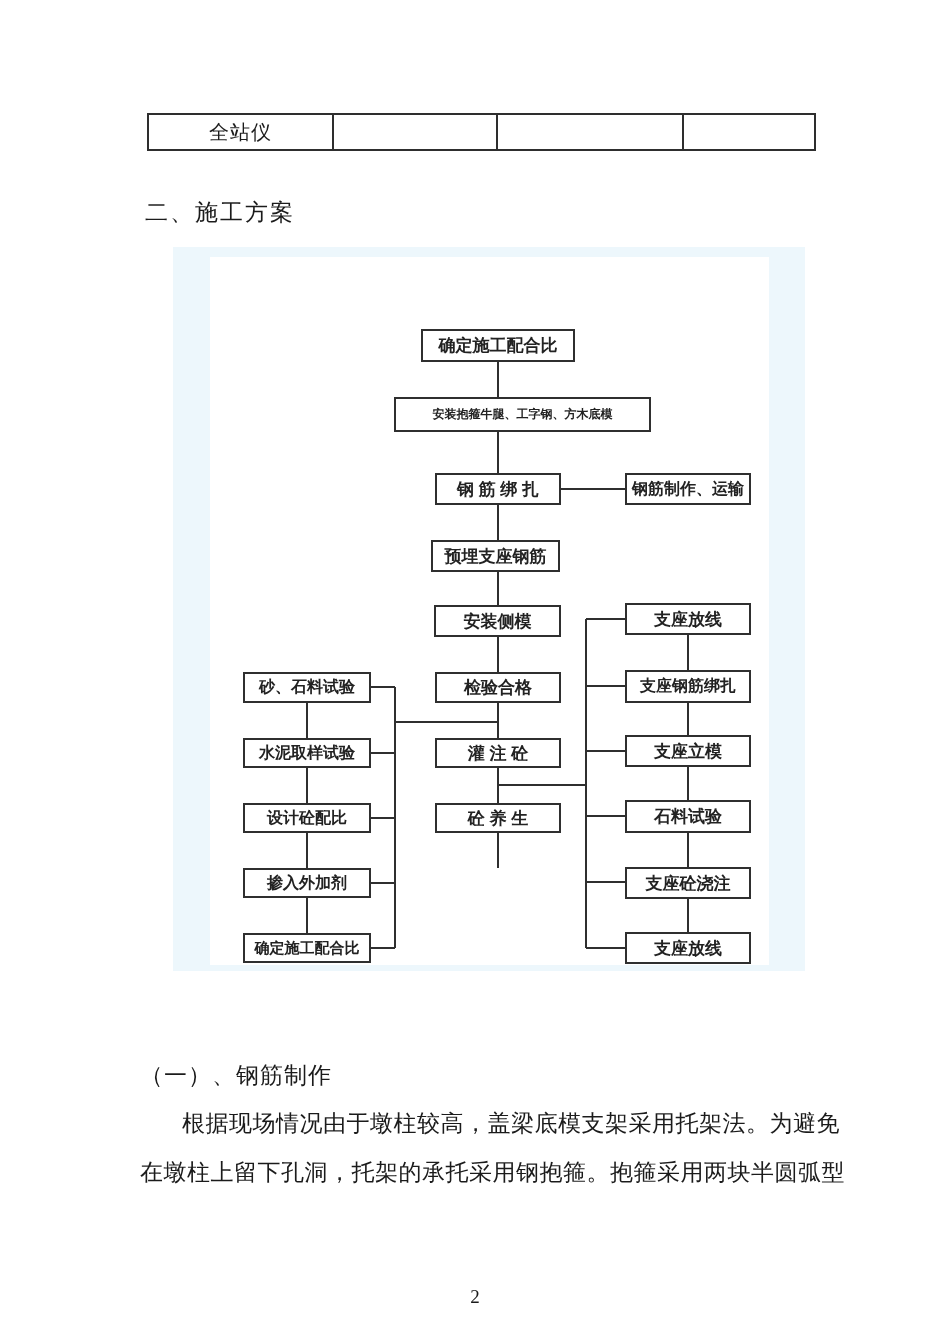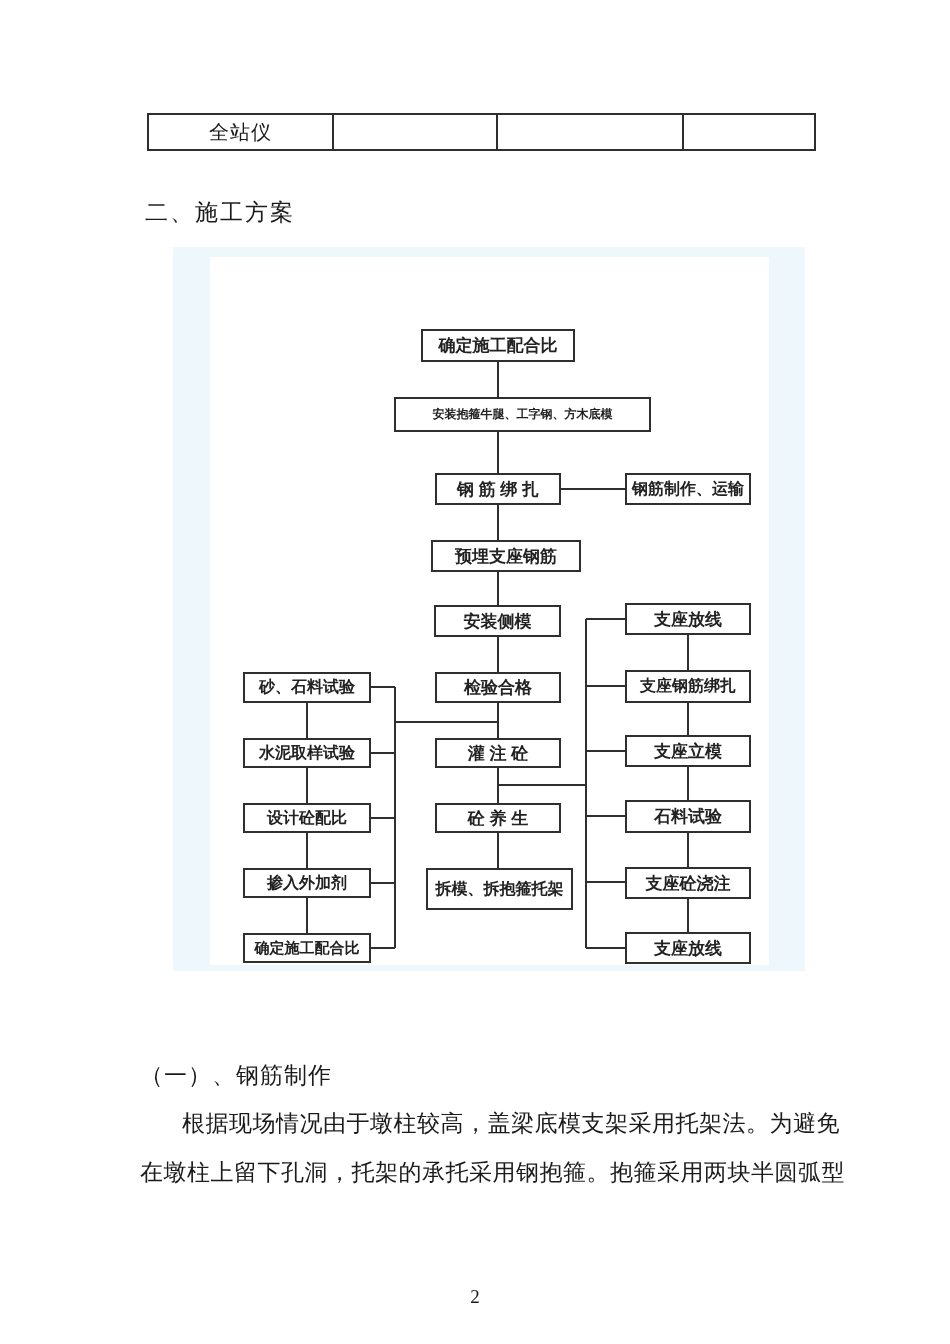--- a/index.html
+++ b/index.html
@@ -78,26 +78,25 @@
       M413,372 V701
       M413,372 H452  M413,439 H452  M413,504 H452  M413,569 H452  M413,635 H452  M413,701 H452
       M325,538 H413
       M515,388 V423  M515,456 V488  M515,520 V553  M515,586 V620  M515,652 V685
     "></path>
   </svg>
 
   <div class="fbox" style="left:248px;top:82px;width:154px;height:33px;">确定施工配合比</div>
   <div class="fbox" style="left:221px;top:150px;width:257px;height:35px;font-size:12px;">安装抱箍牛腿、工字钢、方木底模</div>
   <div class="fbox" style="left:262px;top:226px;width:126px;height:32px;">钢 筋 绑 扎</div>
-  <div class="fbox" style="left:258px;top:293px;width:150px;height:32px;">预埋支座钢筋</div>
+  <div class="fbox" style="left:258px;top:293px;width:129px;height:32px;">预埋支座钢筋</div>
   <div class="fbox" style="left:261px;top:358px;width:127px;height:32px;">安装侧模</div>
   <div class="fbox" style="left:262px;top:425px;width:126px;height:31px;">检验合格</div>
   <div class="fbox" style="left:262px;top:491px;width:126px;height:30px;">灌 注 砼</div>
   <div class="fbox" style="left:262px;top:556px;width:126px;height:30px;">砼 养 生</div>
-  <div class="fbox" style="left:253px;top:621px;width:147px;height:42px;font-size:16px;">拆模、拆抱箍托架</div>
 
   <div class="fbox" style="left:452px;top:226px;width:126px;height:32px;font-size:16px;">钢筋制作、运输</div>
 
   <div class="fbox" style="left:70px;top:425px;width:128px;height:31px;font-size:16px;">砂、石料试验</div>
   <div class="fbox" style="left:70px;top:491px;width:128px;height:30px;font-size:16px;">水泥取样试验</div>
   <div class="fbox" style="left:70px;top:556px;width:128px;height:30px;font-size:16px;">设计砼配比</div>
   <div class="fbox" style="left:70px;top:621px;width:128px;height:30px;font-size:16px;">掺入外加剂</div>
   <div class="fbox" style="left:70px;top:686px;width:128px;height:30px;font-size:15px;">确定施工配合比</div>
 
   <div class="fbox" style="left:452px;top:356px;width:126px;height:32px;">支座放线</div>

